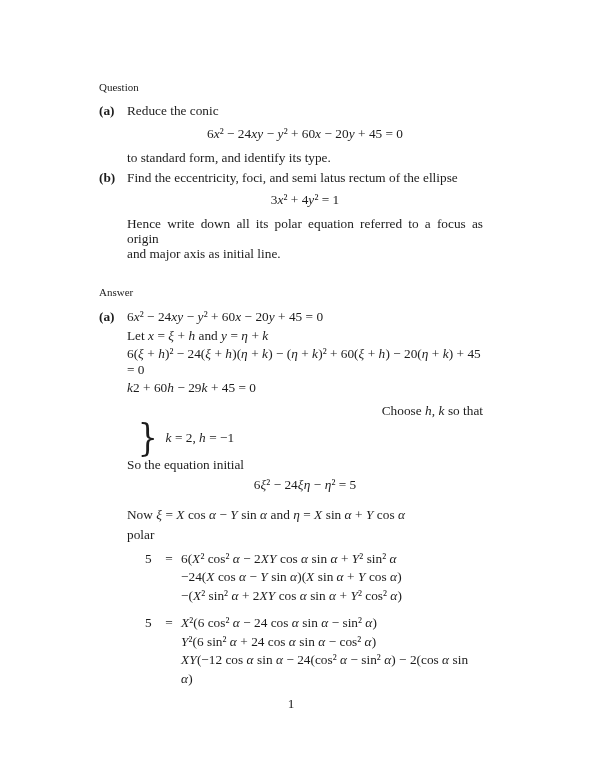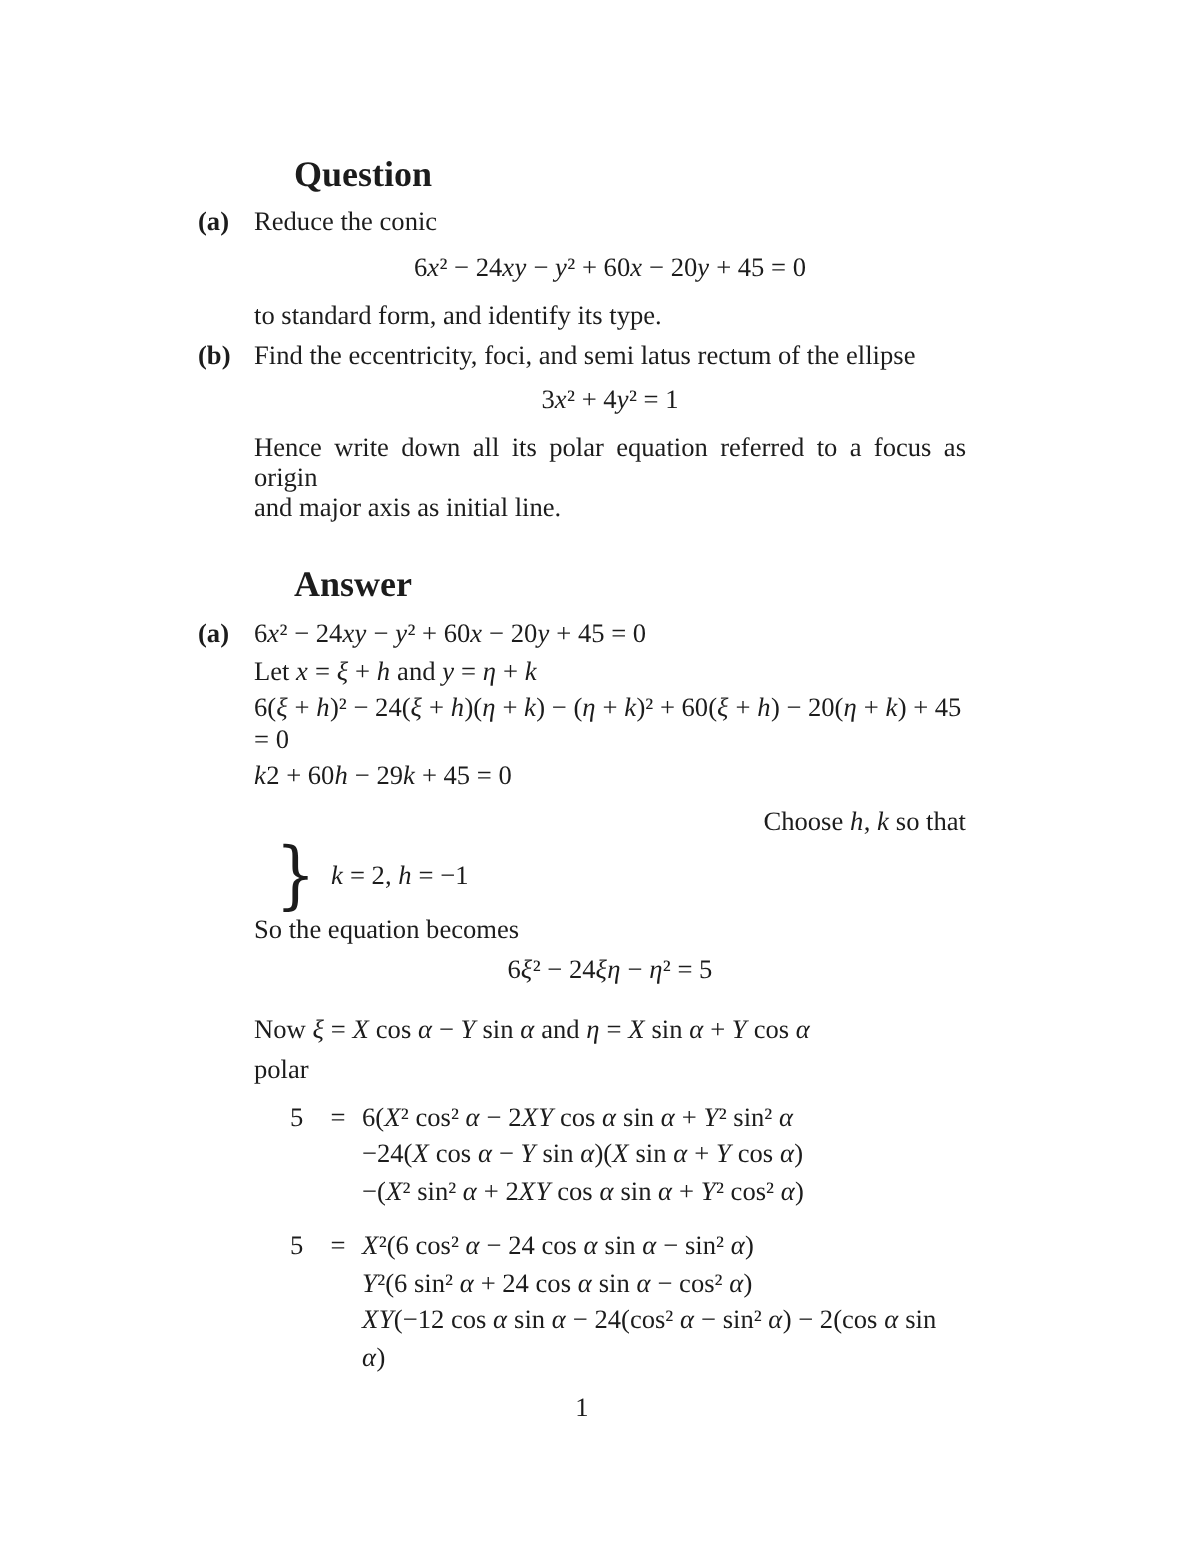--- a/index.html
+++ b/index.html
@@ -3,21 +3,21 @@
 <meta charset="utf-8">
 <style>
   html,body{margin:0;padding:0;}
   body{
     width:600px;height:776px;overflow:hidden;background:#ffffff;color:#1c1c1c;
     font-family:"Liberation Serif","DejaVu Serif",serif;
     font-size:13.3px;line-height:15px;
     -webkit-font-smoothing:antialiased;
   }
   .page{padding:80px 117px 0 99px;position:relative;}
-  .sec-heading{font-weight:bold;font-size:18px;line-height:15px;margin-left:48px;}
+  .sec-heading{font-weight:normal;font-size:11px;line-height:15px;}
   .item{position:relative;padding-left:28px;}
   .item-label{position:absolute;left:0;top:0;font-weight:bold;}
   .line{line-height:15px;}
   .justify-line{text-align:justify;text-align-last:justify;}
   .display{text-align:center;line-height:16px;}
   .math i{font-style:italic;letter-spacing:.2px;}
   
   .q-item-a{margin-top:8px;}
   .q-eq-a{margin-top:8px;margin-bottom:8px;}
   .q-item-b{margin-top:5px;}
@@ -87,21 +87,21 @@
         <div class="line math"><i>k</i>2 + 60<i>h</i> − 29<i>k</i> + 45 = 0</div>
       </div>
 
       <div class="line math choose-line">Choose <i>h</i>, <i>k</i> so that</div>
 
       <div class="brace-block">
         <span class="brace-glyph">}</span>
         <span class="math brace-result"><i>k</i> = 2, <i>h</i> = −1</span>
       </div>
 
-      <div class="line so-line">So the equation becomes</div>
+      <div class="line so-line">So the equation initial</div>
       <div class="display math reduced-eq">6<i>ξ</i>² − 24<i>ξη</i> − <i>η</i>² = 5</div>
 
       <div class="line math now-line">Now <i>ξ</i> = <i>X</i> cos <i>α</i> − <i>Y</i> sin <i>α</i> and <i>η</i> = <i>X</i> sin <i>α</i> + <i>Y</i> cos <i>α</i></div>
       <div class="line gives-line">polar</div>
 
       <div class="align-block align-block1">
         <div class="align-lhs math">5</div>
         <div class="align-rel">=</div>
         <div class="align-rows">
           <div class="line math">6(<i>X</i>² cos² <i>α</i> − 2<i>XY</i> cos <i>α</i> sin <i>α</i> + <i>Y</i>² sin² <i>α</i></div>

